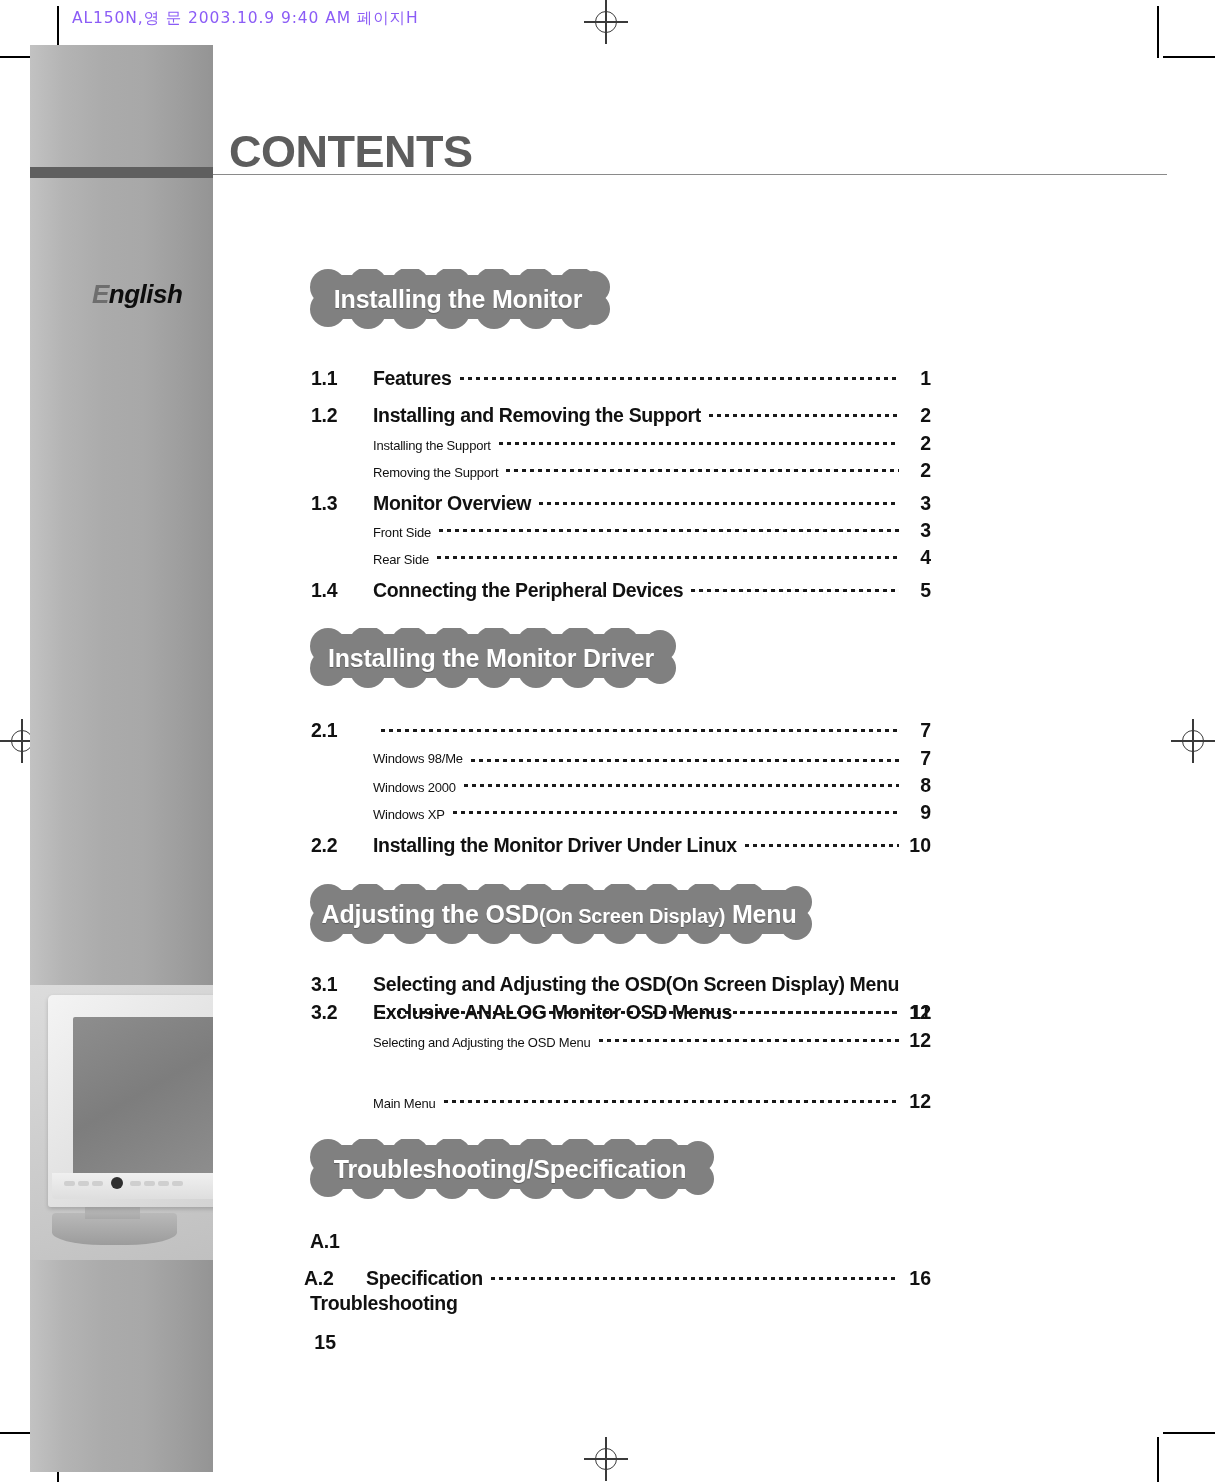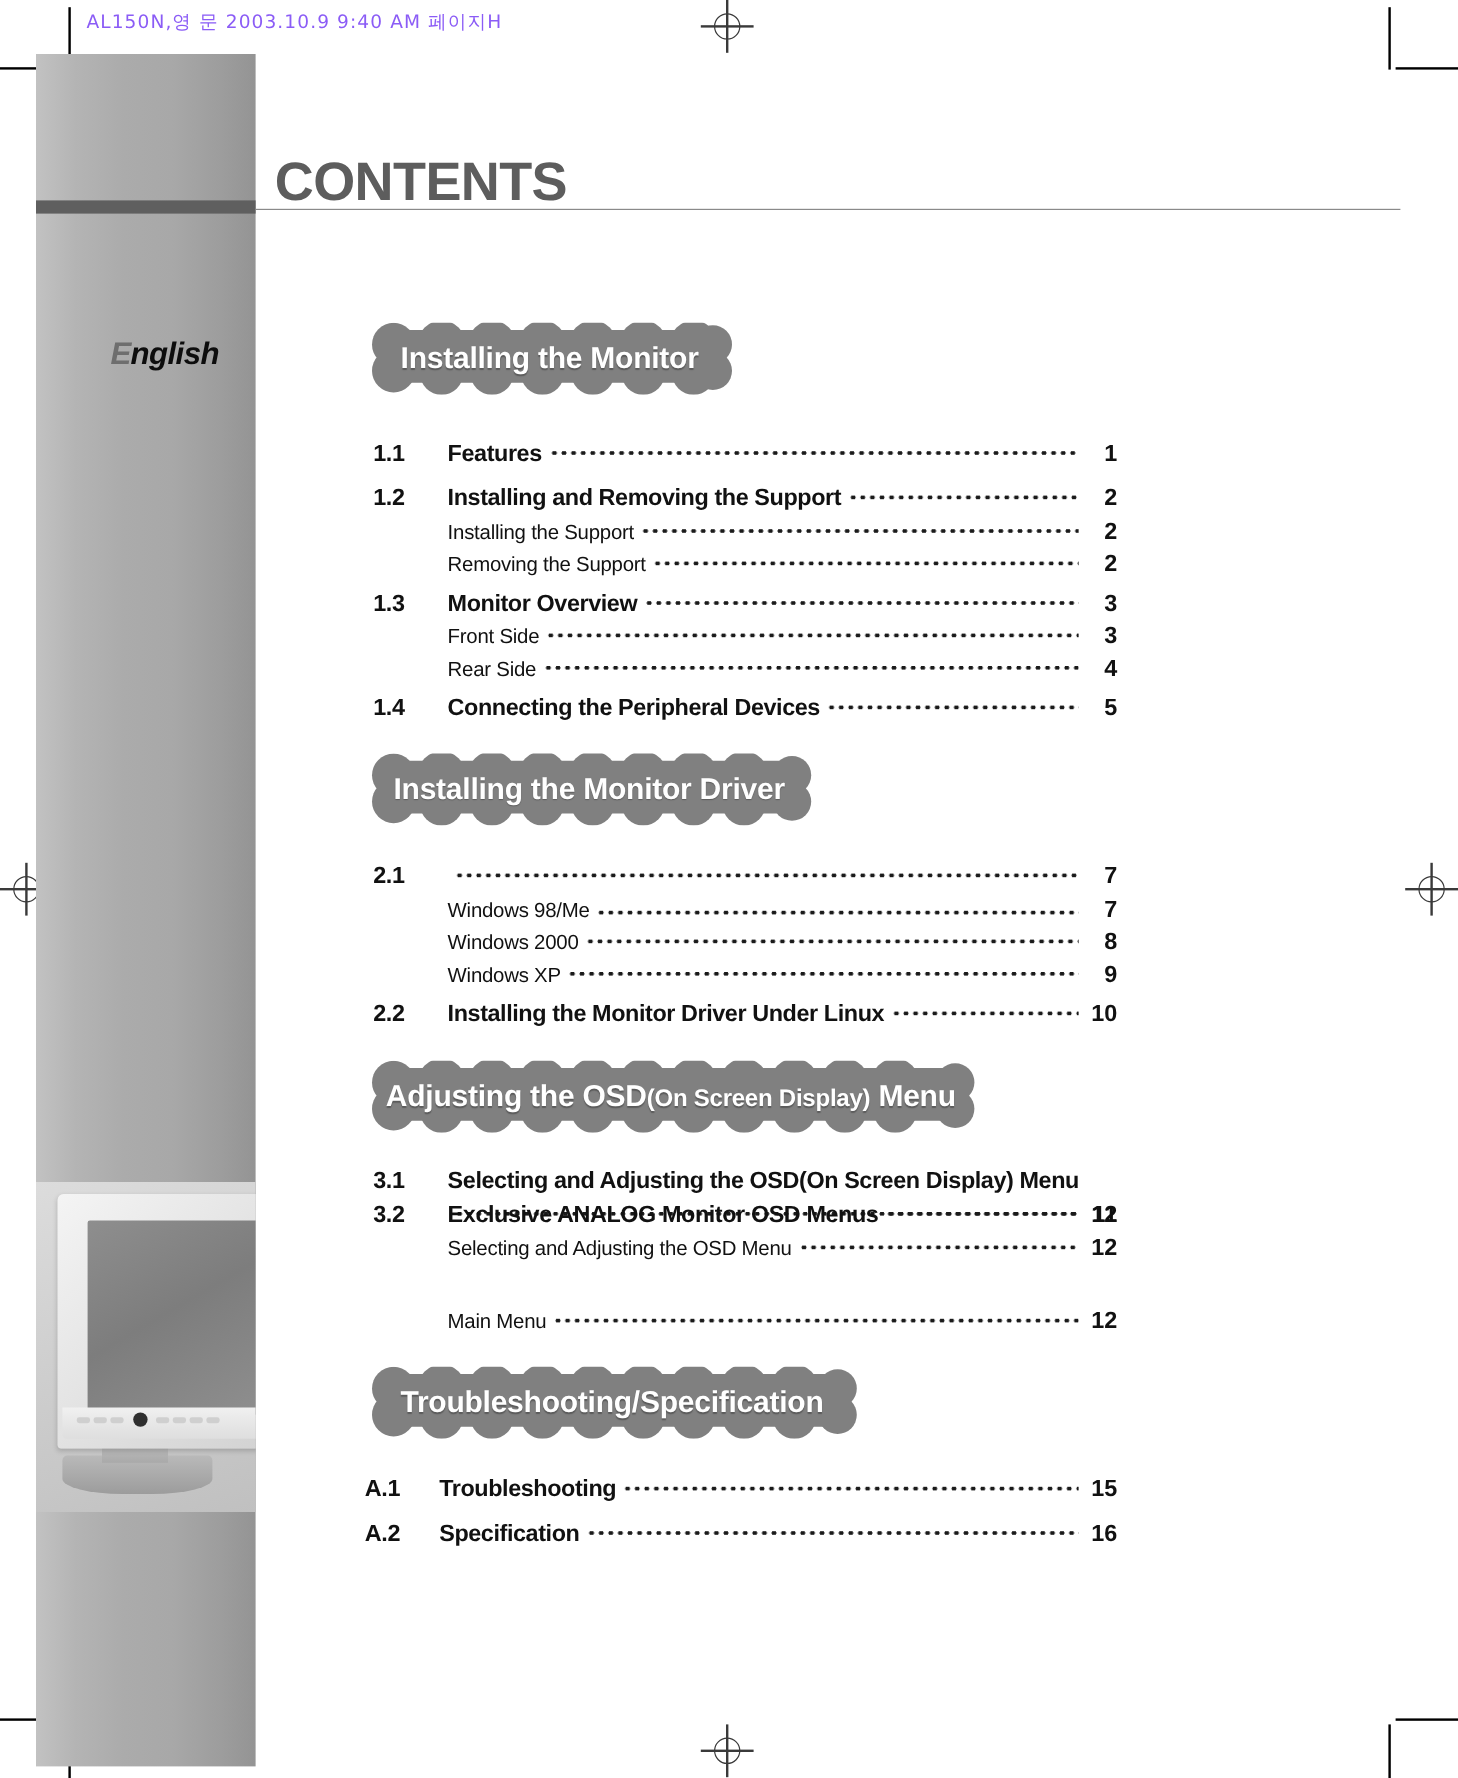--- a/index.html
+++ b/index.html
@@ -189,21 +189,21 @@
     font-size: 19.5px;
     letter-spacing: -0.3px;
   }
   .toc-label-main {
     font-weight: bold;
     font-size: 19.5px;
     letter-spacing: -0.35px;
   }
   .toc-label-sub {
     font-weight: normal;
-    font-size: 17px;
+    font-size: 13px;
     letter-spacing: -0.2px;
   }
   .toc-leader {
     flex: 1 1 auto;
     margin: 0 6px;
     overflow: hidden;
     position: relative;
     height: 1em;
   }
   .toc-leader::before {
@@ -538,21 +538,21 @@
         <circle cx="364" cy="42" r="18"></circle>
       <circle cx="400" cy="18" r="16"></circle>
         <circle cx="400" cy="40" r="16"></circle>
     </g>
   </svg>
   <div class="banner-label" style="font-size:25px;">
     <span>Troubleshooting/Specification</span>
   </div>
 </div>
 
-<div class="toc-row" style="left:304px; top:1230px; width:627px;">
+<div class="toc-row" style="left:304px; top:1230px; width:627px;flex-direction:column;">
   <span class="toc-num">A.1</span>
   <span class="toc-label-main">Troubleshooting</span>
   <span class="toc-leader"></span>
   <span class="toc-page">15</span>
 </div>
 
 <div class="toc-row" style="left:304px; top:1267px; width:627px;">
   <span class="toc-num">A.2</span>
   <span class="toc-label-main">Specification</span>
   <span class="toc-leader"></span>

